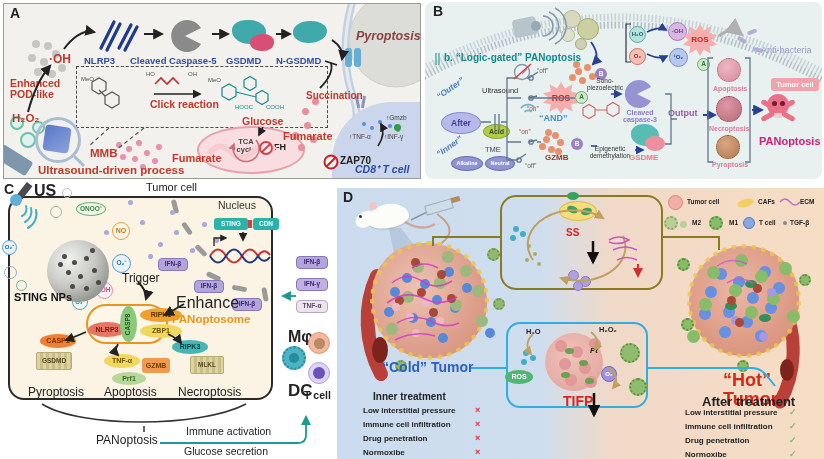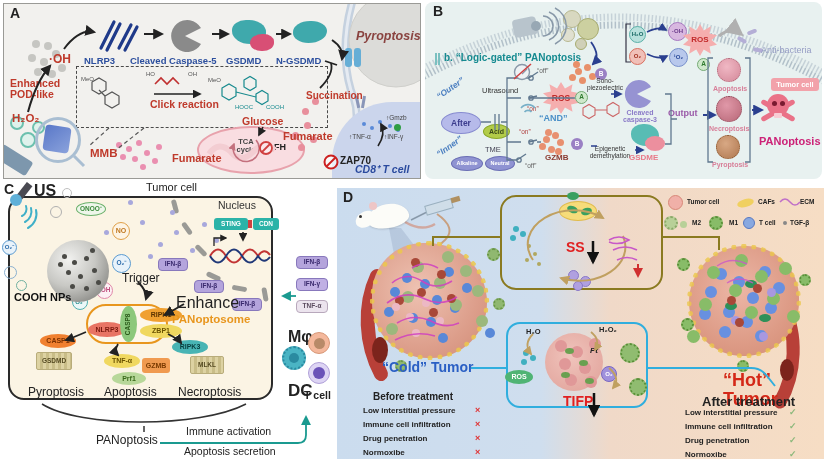--- a/index.html
+++ b/index.html
@@ -72,20 +72,21 @@
   <span class="lbl" style="left:262px;top:100px;font-size:6px;color:#178a8e">COOH</span>
   <span class="lbl b" style="left:146px;top:95px;font-size:10.5px;color:#bf3a2b">Click reaction</span>
   <span class="lbl b" style="left:302px;top:87px;font-size:10px;color:#bf3a2b">Succination</span>
   <span class="lbl b" style="left:238px;top:112px;font-size:10.5px;color:#bf3a2b">Glucose</span>
   <span class="lbl b" style="left:279px;top:127px;font-size:11px;color:#bf3a2b">Fumarate</span>
   <span class="lbl b" style="left:168px;top:149px;font-size:11px;color:#bf3a2b">Fumarate</span>
   <span class="lbl ctr" style="left:225px;top:134px;width:34px;font-size:7.5px;color:#444;font-weight:700">TCA
 cycle</span>
   <span class="lbl b" style="left:270px;top:139px;font-size:9px">FH</span>
   <span class="lbl b" style="left:86px;top:143px;font-size:11.5px;color:#bf3a2b">MMB</span>
+  <span class="lbl b" style="left:34px;top:160px;font-size:11.5px;color:#bf3a2b">Ultrasound-driven process</span>
   <span class="lbl b" style="left:336px;top:152px;font-size:10px">ZAP70</span>
   <span class="lbl" style="left:382px;top:110px;font-size:6.5px;color:#444">↑Gmzb</span>
   <span class="lbl" style="left:345px;top:129px;font-size:6.5px;color:#444">↑TNF-α</span>
   <span class="lbl" style="left:380px;top:129px;font-size:6.5px;color:#444">↑INF-γ</span>
   <span class="lbl b i" style="left:351px;top:160px;font-size:10.5px;color:#2a4a9e">CD8⁺ T cell</span>
 
   <svg class="ov" width="418" height="176">
     <defs>
       <marker id="maK" viewBox="0 0 10 10" refX="8" refY="5" markerWidth="5.5" markerHeight="5.5" orient="auto-start-reverse">
             <path d="M0 0L10 5L0 10z" fill="#222"></path>
@@ -380,30 +381,30 @@
         <span>RIPK3</span>
       </div>
   <div class="rr stripe ctr b" style="left:190px;top:174px;width:34px;height:18px;color:#554a22;font-size:6.5px">
         <span>MLKL</span>
       </div>
 
   <span class="lbl b" style="left:4px;top:0;font-size:14px">C</span>
   <span class="lbl b" style="left:34px;top:0;font-size:16px">US</span>
   <span class="lbl" style="left:146px;top:0;font-size:11px">Tumor cell</span>
   <span class="lbl" style="left:218px;top:18px;font-size:10.5px;color:#333">Nucleus</span>
-  <span class="lbl b" style="left:14px;top:110px;font-size:11px;color:#111">COOH NPs</span>
+  <span class="lbl b" style="left:14px;top:110px;font-size:11px;color:#111">STING NPs</span>
   <span class="lbl" style="left:122px;top:90px;font-size:12px">Trigger</span>
   <span class="lbl" style="left:176px;top:112px;font-size:16px">Enhance</span>
   <span class="lbl b" style="left:172px;top:131px;font-size:11.5px;color:#e8961e">PANoptosome</span>
   <span class="lbl" style="left:28px;top:204px;font-size:12px">Pyroptosis</span>
   <span class="lbl" style="left:104px;top:204px;font-size:12px">Apoptosis</span>
   <span class="lbl" style="left:178px;top:204px;font-size:12px">Necroptosis</span>
   <span class="lbl" style="left:96px;top:252px;font-size:12px">PANoptosis</span>
   <span class="lbl" style="left:186px;top:244px;font-size:10.5px">Immune activation</span>
-  <span class="lbl" style="left:184px;top:264px;font-size:10.5px">Apoptosis secretion</span>
+  <span class="lbl" style="left:184px;top:264px;font-size:10.5px">Glucose secretion</span>
 
   <div class="rr ctr b" style="left:296px;top:74px;width:32px;height:13px;background:#b4a4dc;border:1px solid #8878bc;border-radius:4px;color:#3a2a6e;font-size:6.5px">
         <span>IFN-β</span>
       </div>
   <div class="rr ctr b" style="left:296px;top:96px;width:32px;height:13px;background:#c0b0e4;border:1px solid #8878bc;border-radius:4px;color:#3a2a6e;font-size:6.5px">
         <span>IFN-γ</span>
       </div>
   <div class="rr ctr b" style="left:296px;top:118px;width:32px;height:13px;background:#ece4ee;border:1px solid #b8a8bc;border-radius:4px;color:#5a4a5e;font-size:6.5px">
         <span>TNF-α</span>
       </div>
@@ -500,21 +501,21 @@
   <div class="c" style="left:446px;top:33px;width:4px;height:4px;background:#888"></div>
   <span class="lbl b" style="left:453px;top:31px;font-size:6.5px">TGF-β</span>
 
   <div class="rr" style="left:163px;top:7px;width:163px;height:95px;border:2.5px solid #8a7a20;border-radius:16px"></div>
   <div class="rr" style="left:222px;top:13px;width:38px;height:20px;background:#f6dc7a;border:1px solid #e0bc50;border-radius:50%"></div>
   <div class="rr" style="left:230px;top:18px;width:11px;height:7px;background:#3aa060;border-radius:50%;transform:rotate(20deg)"></div>
   <div class="rr" style="left:244px;top:20px;width:11px;height:7px;background:#3aa060;border-radius:50%;transform:rotate(-15deg)"></div>
   <div class="rr" style="left:230px;top:4px;width:12px;height:8px;background:#3aa060;border-radius:50%"></div>
   <span class="c" style="left:176px;top:38px;width:6px;height:6px;background:#40b0c0;box-shadow:7px 5px 0 #40b0c0,-3px 9px 0 #40b0c0"></span>
   <span class="c" style="left:190px;top:56px;width:4px;height:4px;background:#b0a860;box-shadow:6px 8px 0 #b0a860,-2px 14px 0 #b0a860,10px 18px 0 #b0a860"></span>
-  <span class="lbl b" style="left:229px;top:52px;font-size:14px;color:#e02020">SS</span>
+  <span class="lbl b" style="left:229px;top:40px;font-size:10px;color:#e02020">SS</span>
   <div class="c" style="left:231px;top:82px;width:11px;height:11px;background:#b0a0e0;border:1px solid #8a78c8"></div>
   <div class="c" style="left:243px;top:88px;width:11px;height:11px;background:#b0a0e0;border:1px solid #8a78c8"></div>
   <div class="c" style="left:236px;top:93px;width:10px;height:10px;background:#b0a0e0;border:1px solid #8a78c8"></div>
 
   <div class="rr" style="left:169px;top:134px;width:142px;height:86px;border:2.5px solid #30aede;border-radius:14px"></div>
   <div class="c" style="left:208px;top:145px;width:58px;height:58px;background:radial-gradient(circle at 45% 40%,#f0c4bc,#e0a098)"></div>
   <span class="c" style="left:218px;top:152px;width:12px;height:12px;background:#e09898;box-shadow:16px 6px 0 #e09898,4px 18px 0 #e09898,24px 22px 0 #e09898,10px 34px 0 #e09898,30px 36px 0 #e09898,34px -2px 0 #e09898"></span>
   <span class="rr" style="left:228px;top:160px;width:9px;height:6px;background:#6aa050;border-radius:50%;box-shadow:14px 12px 0 #6aa050,-4px 24px 0 #6aa050,20px 30px 0 #6aa050"></span>
   <span class="c" style="left:186px;top:162px;width:6px;height:6px;background:#40b0c0;box-shadow:7px 5px 0 #40b0c0,-2px 9px 0 #40b0c0"></span>
   <span class="lbl b" style="left:189px;top:140px;font-size:7.5px">H₂O</span>
@@ -526,21 +527,21 @@
   <div class="c ctr b" style="left:264px;top:178px;width:16px;height:16px;background:#a091dc;border:1px solid #7a68c0;color:#fff;font-size:6px">
         <span>O₂</span>
       </div>
   <div class="c" style="left:283px;top:155px;width:20px;height:20px;background:#90bc70;border:2px dotted #5a9038"></div>
   <div class="c" style="left:292px;top:190px;width:18px;height:18px;background:#90bc70;border:2px dotted #5a9038"></div>
   <span class="lbl b" style="left:226px;top:206px;font-size:14px;color:#e02020">TIFP</span>
 
   <span class="lbl b" style="left:45px;top:172px;font-size:14px;color:#2a5fc4">“Cold” Tumor</span>
   <span class="lbl b" style="left:386px;top:183px;font-size:18px;color:#d42818">“Hot” Tumor</span>
 
-  <span class="lbl b" style="left:36px;top:204px;font-size:10px">Before treatment</span>
+  <span class="lbl b" style="left:36px;top:204px;font-size:10px">Inner treatment</span>
   <span class="lbl b" style="left:26px;top:219px;font-size:8px">Low interstitial pressure</span>
   <span class="lbl b" style="left:26px;top:233px;font-size:8px">Immune cell infiltration</span>
   <span class="lbl b" style="left:26px;top:247px;font-size:8px">Drug penetration</span>
   <span class="lbl b" style="left:26px;top:261px;font-size:8px">Normoxibe</span>
   <span class="lbl b" style="left:138px;top:218px;font-size:9px;color:#e03030">×</span>
   <span class="lbl b" style="left:138px;top:232px;font-size:9px;color:#e03030">×</span>
   <span class="lbl b" style="left:138px;top:246px;font-size:9px;color:#e03030">×</span>
   <span class="lbl b" style="left:138px;top:260px;font-size:9px;color:#e03030">×</span>
 
   <span class="lbl b" style="left:365px;top:207px;font-size:13px">After treatment</span>

